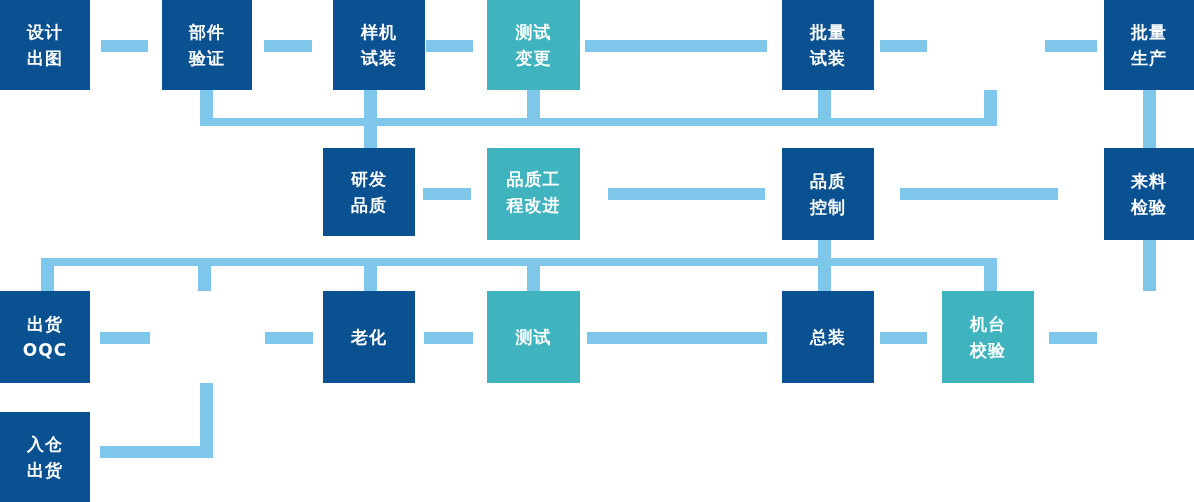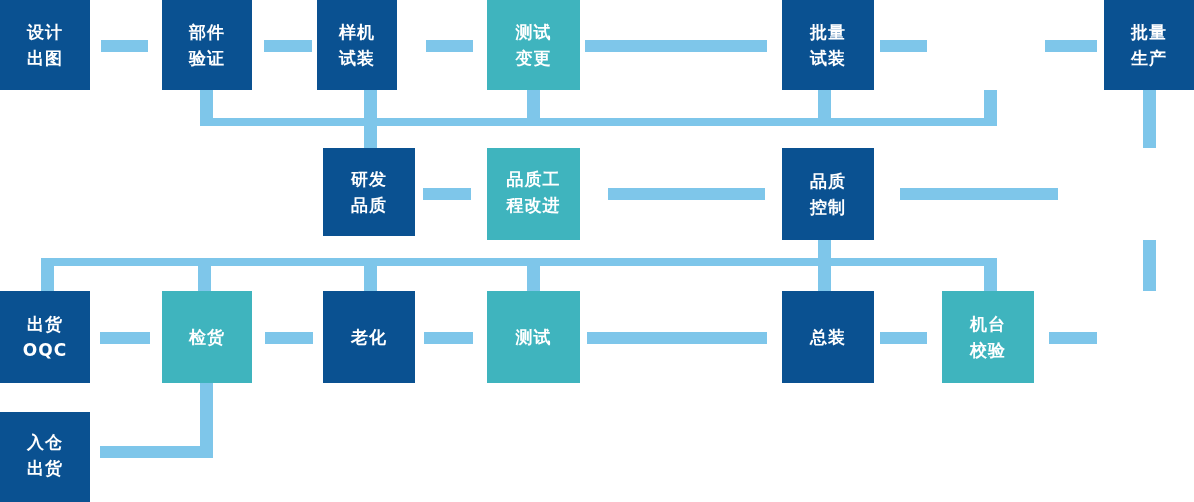--- a/index.html
+++ b/index.html
@@ -44,21 +44,21 @@
 <div class="stage">
 
   <div class="node primary" style="left:0px;    top:0px;   width:90px; height:90px;">
       <span>设计
 出图</span>
     </div>
   <div class="node primary" style="left:162px;  top:0px;   width:90px; height:90px;">
       <span>部件
 验证</span>
     </div>
-  <div class="node primary" style="left:317px;  top:0px;   width:80px; height:90px;">
+  <div class="node primary" style="left:333px;  top:0px;   width:92px; height:90px;">
       <span>样机
 试装</span>
     </div>
   <div class="node accent" style="left:487px;  top:0px;   width:93px; height:90px;">
       <span>测试
 变更</span>
     </div>
   <div class="node primary" style="left:782px;  top:0px;   width:92px; height:90px;">
       <span>批量
 试装</span>
@@ -73,43 +73,44 @@
 品质</span>
     </div>
   <div class="node accent" style="left:487px;  top:148px; width:93px; height:92px;font-family:Liberation Mono, monospace;">
       <span>品质工
 程改进</span>
     </div>
   <div class="node primary" style="left:782px;  top:148px; width:92px; height:92px;">
       <span>品质
 控制</span>
     </div>
+  <div class="node primary" style="left:1104px; top:148px; width:90px; height:92px;">
+      <span>来料
+检验</span>
+    </div>
 
   <div class="node primary" style="left:0px;    top:291px; width:90px; height:92px;">
       <span>出货
 OQC</span>
-    </div>
-  <div class="node accent" style="left:162px;  top:291px; width:90px; height:92px;">
-      <span>检货</span>
     </div>
   <div class="node primary" style="left:323px;  top:291px; width:92px; height:92px;">
       <span>老化</span>
     </div>
   <div class="node accent" style="left:487px;  top:291px; width:93px; height:92px;">
       <span>测试</span>
     </div>
   <div class="node accent" style="left:942px;  top:291px; width:92px; height:92px;">
       <span>机台
 校验</span>
     </div>
   <div class="node primary" style="left:782px;  top:291px; width:92px; height:92px;">
       <span>总装</span>
     </div>
 
-  <div class="node primary" style="left:0px;    top:412px; width:90px; height:90px;font-family:Liberation Mono, monospace;">
+  <div class="node primary" style="left:0px;    top:412px; width:90px; height:90px;">
       <span>入仓
 出货</span>
     </div>
 
   <div class="conn" style="left:101px;  top:40px;  width:47px;  height:12px;"></div>
   <div class="conn" style="left:264px;  top:40px;  width:48px;  height:12px;"></div>
   <div class="conn" style="left:426px;  top:40px;  width:47px;  height:12px;"></div>
   <div class="conn" style="left:585px;  top:40px;  width:182px; height:12px;"></div>
   <div class="conn" style="left:880px;  top:40px;  width:47px;  height:12px;"></div>
   <div class="conn" style="left:1045px; top:40px;  width:52px;  height:12px;"></div>

